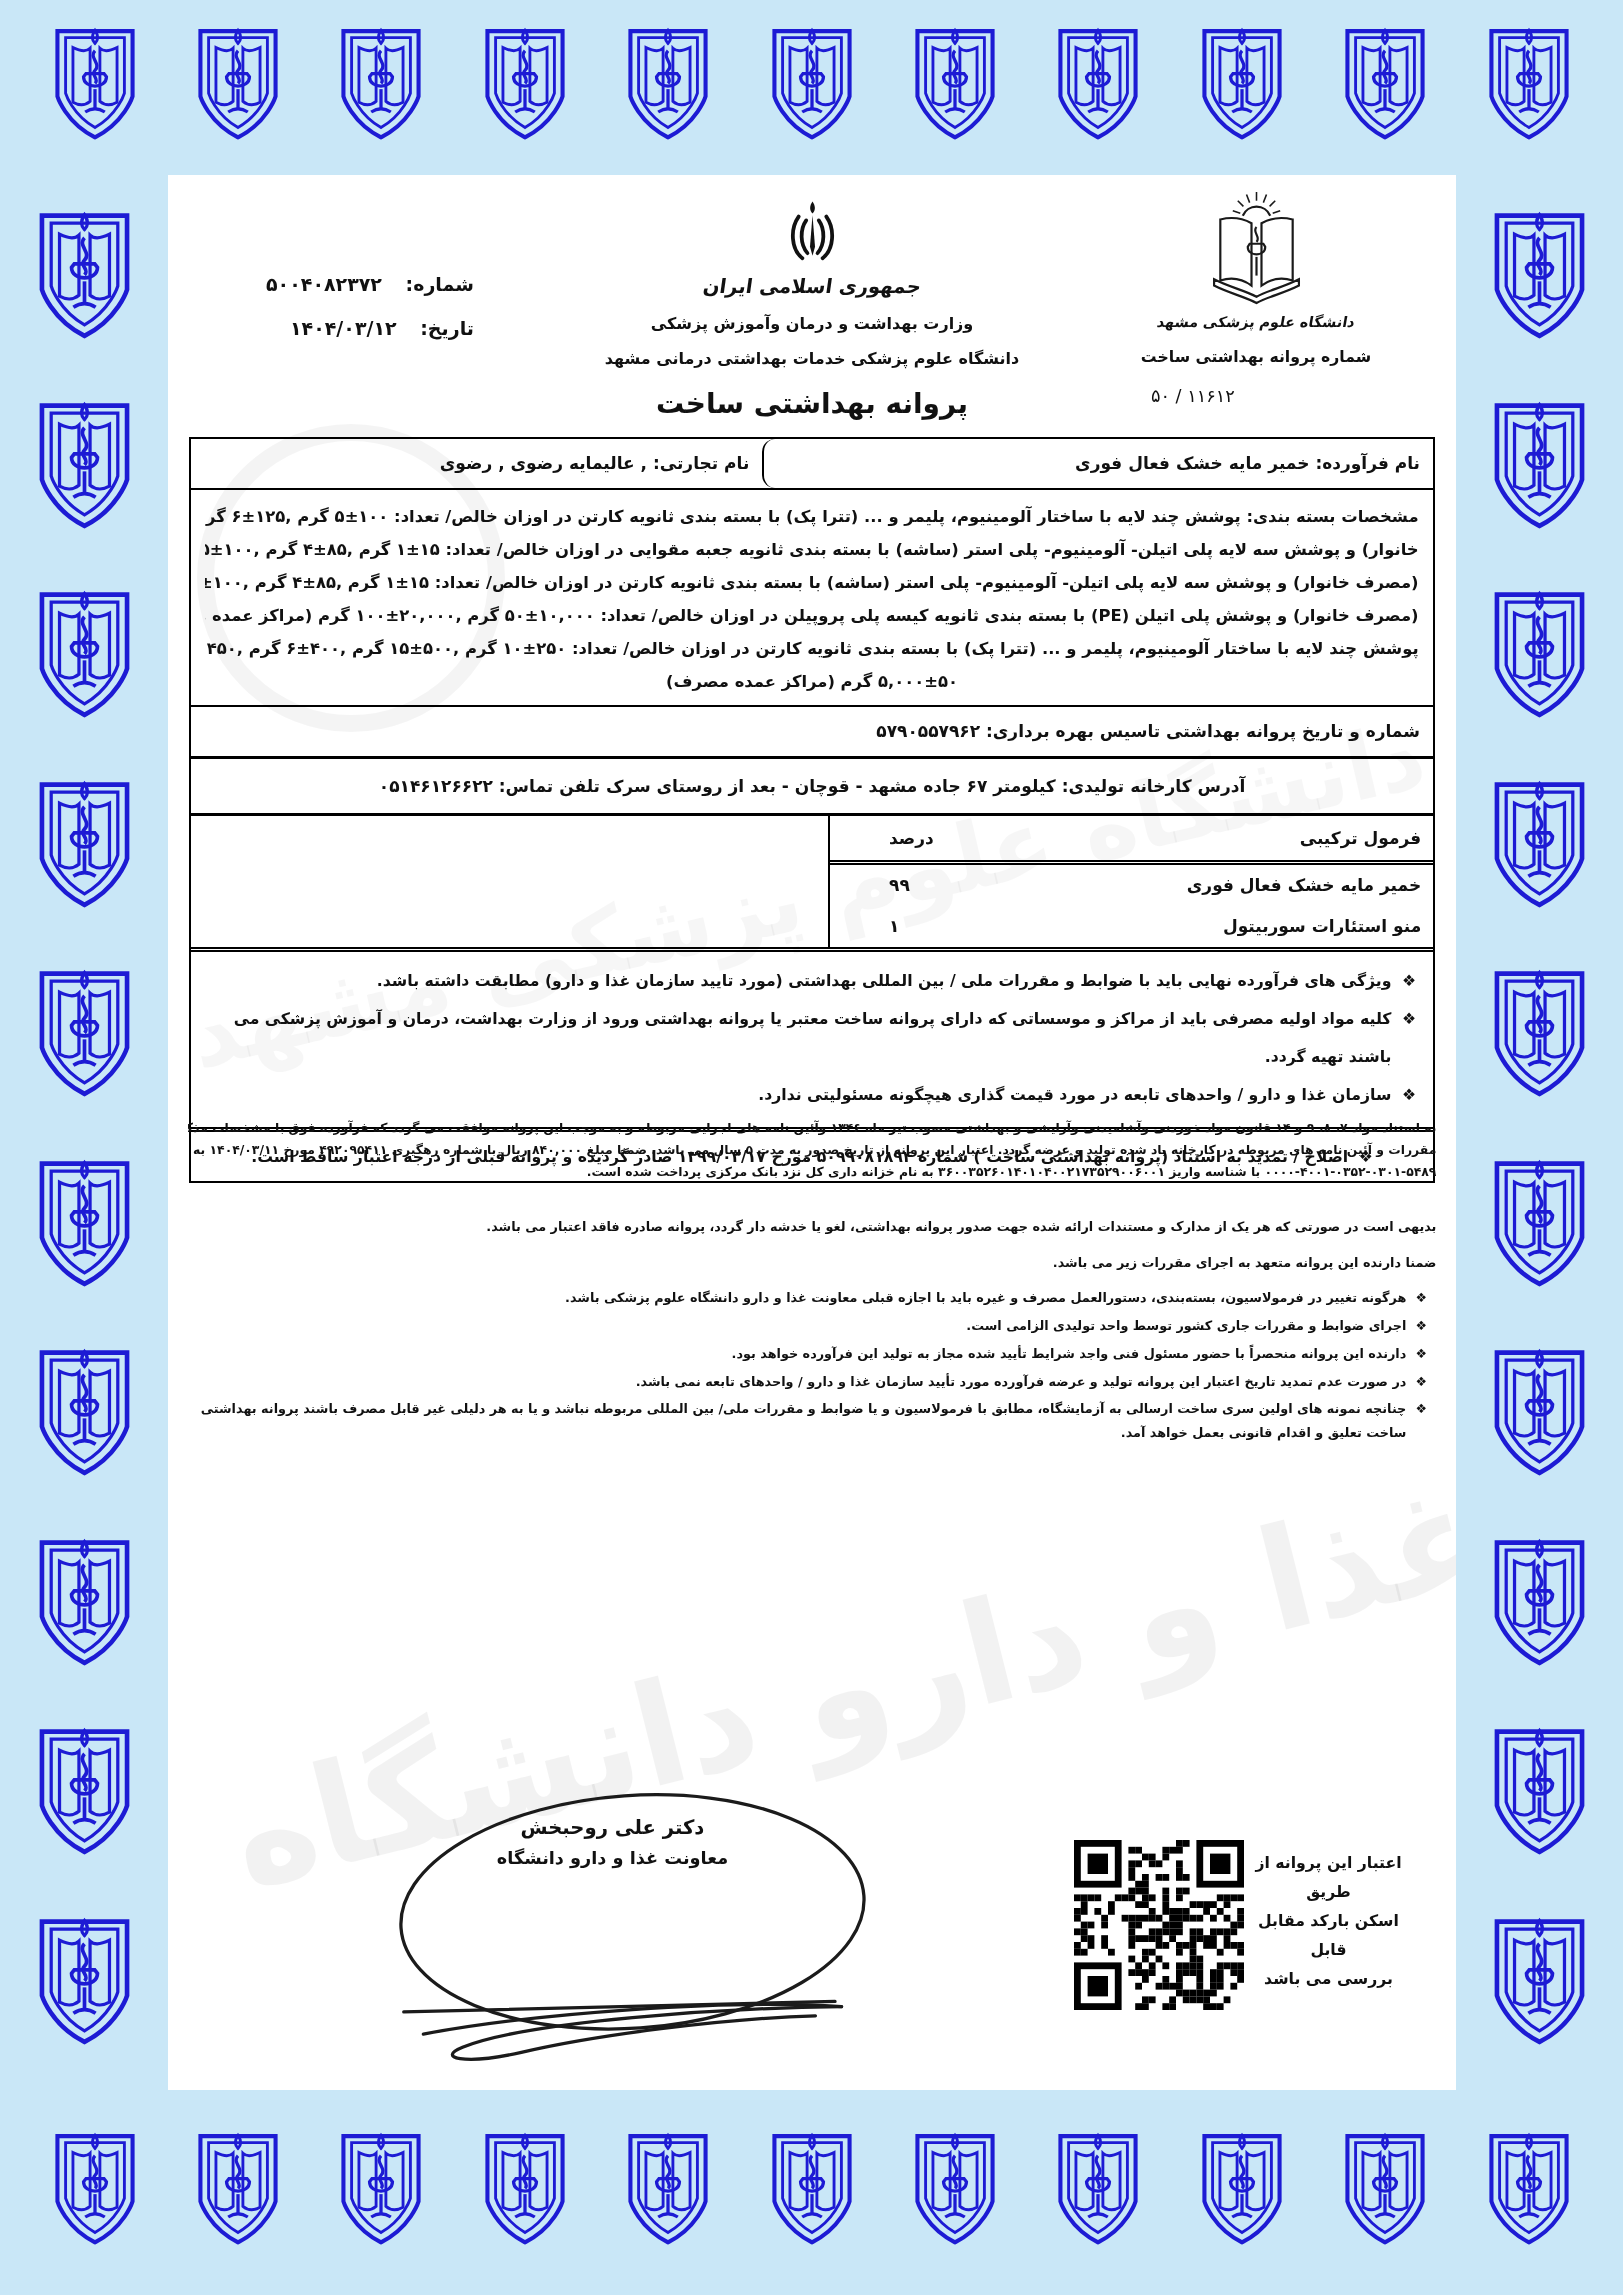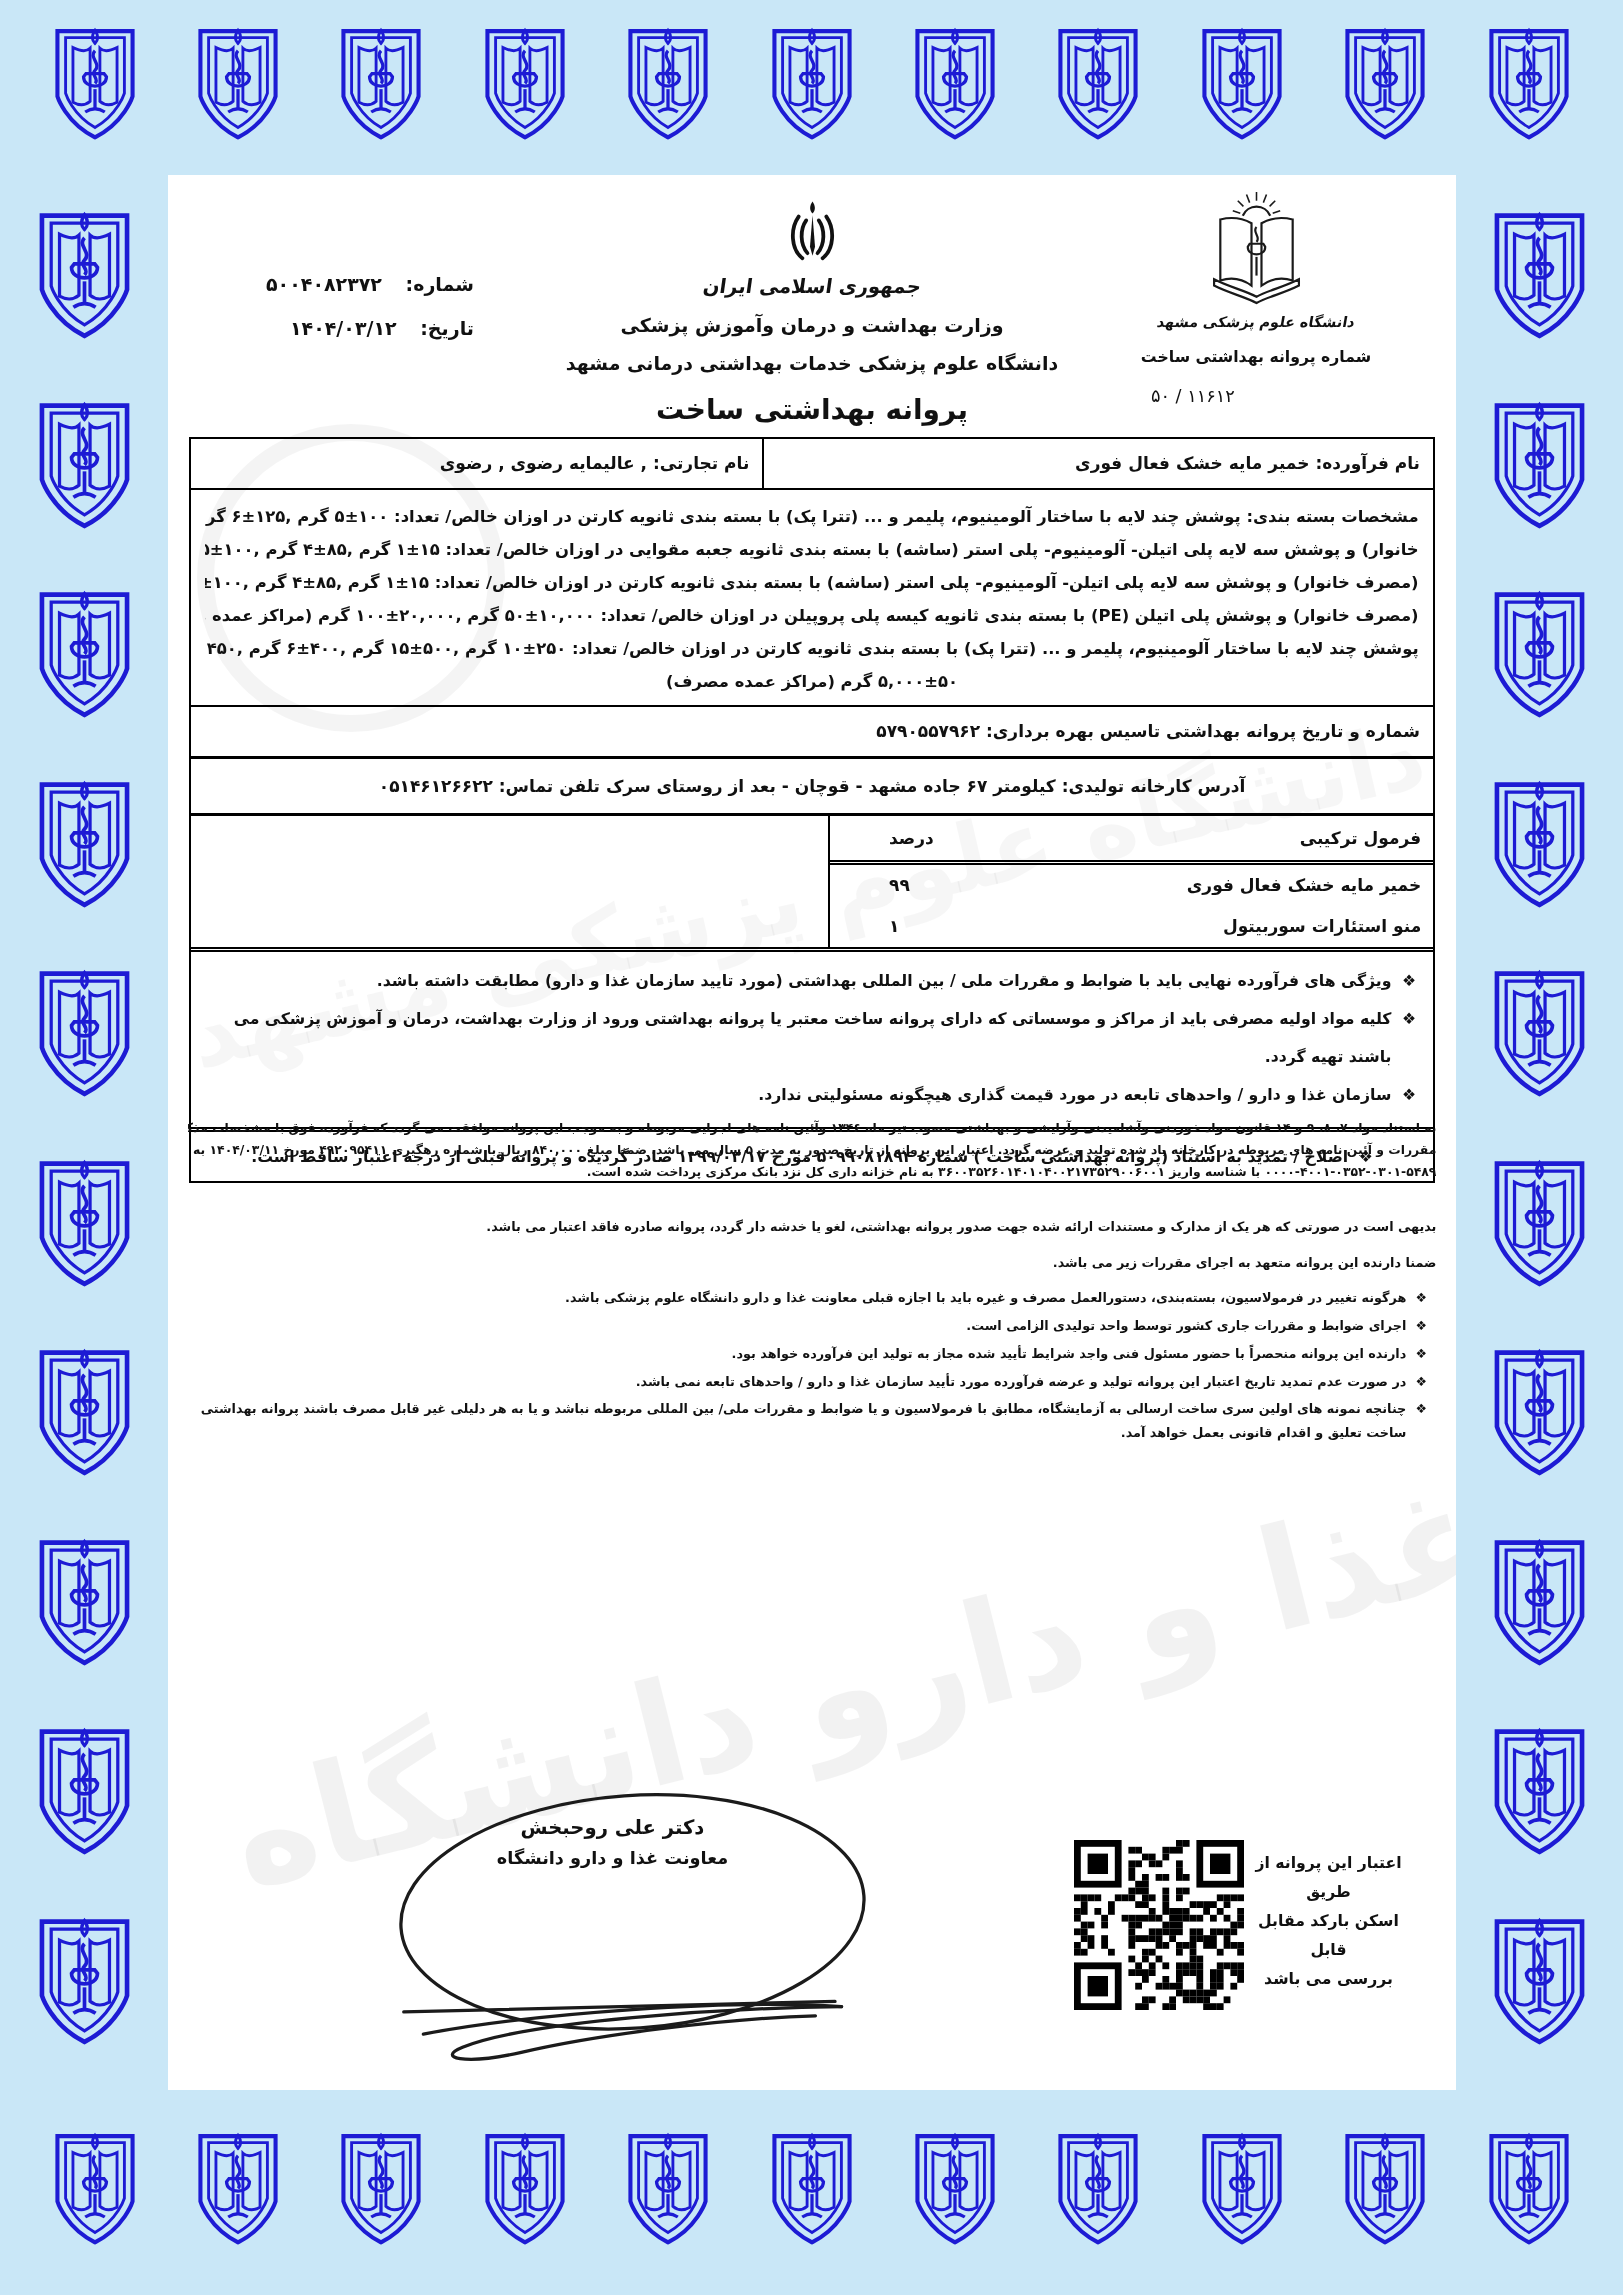--- a/index.html
+++ b/index.html
@@ -32,33 +32,33 @@
   .wm1{left:39px; top:1361px; font-size:141px; transform:rotate(-14deg);}
   .wm2{left:6.5px; top:667px; font-size:92px; color:rgba(0,0,0,0.035); transform:rotate(-13deg);}
   .content{position:relative; z-index:1;}
   
   .hdr-left{position:absolute; top:98px; left:98px; text-align:right;}
   .ref-row{font-size:19px; font-weight:bold; margin-bottom:22px; direction:rtl;}
   .ref-row .val{margin-right:17px;}
   .hdr-center{position:absolute; top:22px; left:50%; transform:translateX(-50%); width:628px; text-align:center;}
   .iran-emblem{width:63px; height:77px; display:block; margin:0 auto;}
   .republic{font-size:19.6px; font-weight:bold; transform:skewX(-8deg); margin-top:1.3px;}
-  .ministry,.university-line{font-size:19px; font-weight:bold; margin-top:15.7px;}
+  .ministry,.university-line{font-size:16px; font-weight:bold; margin-top:15.7px;}
   .doc-title{font-size:28px; font-weight:bold; margin-top:19.6px;}
   .hdr-right{position:absolute; top:11.8px; right:56px; width:288px; text-align:center;}
   .uni-logo{width:131px; height:131px; display:block; margin:0 auto;}
   .uni-caption{font-size:14.4px; font-weight:bold; transform:skewX(-10deg); margin-top:-3.9px;}
   .license-label{font-size:15.7px; font-weight:bold; margin-top:17px;}
   .license-no{font-size:17.7px; margin-top:19.6px; letter-spacing:5.2px; text-align:left; padding-left:39px; direction:ltr;}
   
   .doc-table{position:absolute; top:262px; right:21px; left:21px; border:2.6px solid #000; background:transparent;}
   .trow{border-top:2.6px solid #000; font-size:17px; font-weight:bold; line-height:1.8;}
   .trow:first-child{border-top:none;}
   .split{display:flex; direction:rtl;}
-  .cell{padding:9.2px 13px;}
+  .cell{padding:9.2px 13px;border-radius:13px;}
   .c-product{flex:0 0 54%; border-left:2.6px solid #000;padding-left:12px;}
   .c-trade{flex:1;}
   .c-factory{flex:0 0 46%; border-left:2.6px solid #000;}
   .c-est{flex:1;}
   .packaging{padding:10.5px 14.4px 6.5px;}
   .pline{font-size:16.4px; line-height:33px; text-align:justify; text-align-last:justify; white-space:nowrap; overflow:hidden;}
   .pline.last{text-align:center; text-align-last:center;}
   .addr-row{border-top:3.9px solid #000; text-align:center; padding:11.8px 13px;}
   .formula-row{border-top:3.9px solid #000; display:flex; direction:rtl; min-height:118px;}
   .f-table{flex:0 0 605px; border-left:2.6px solid #000; display:flex; flex-direction:column;}

